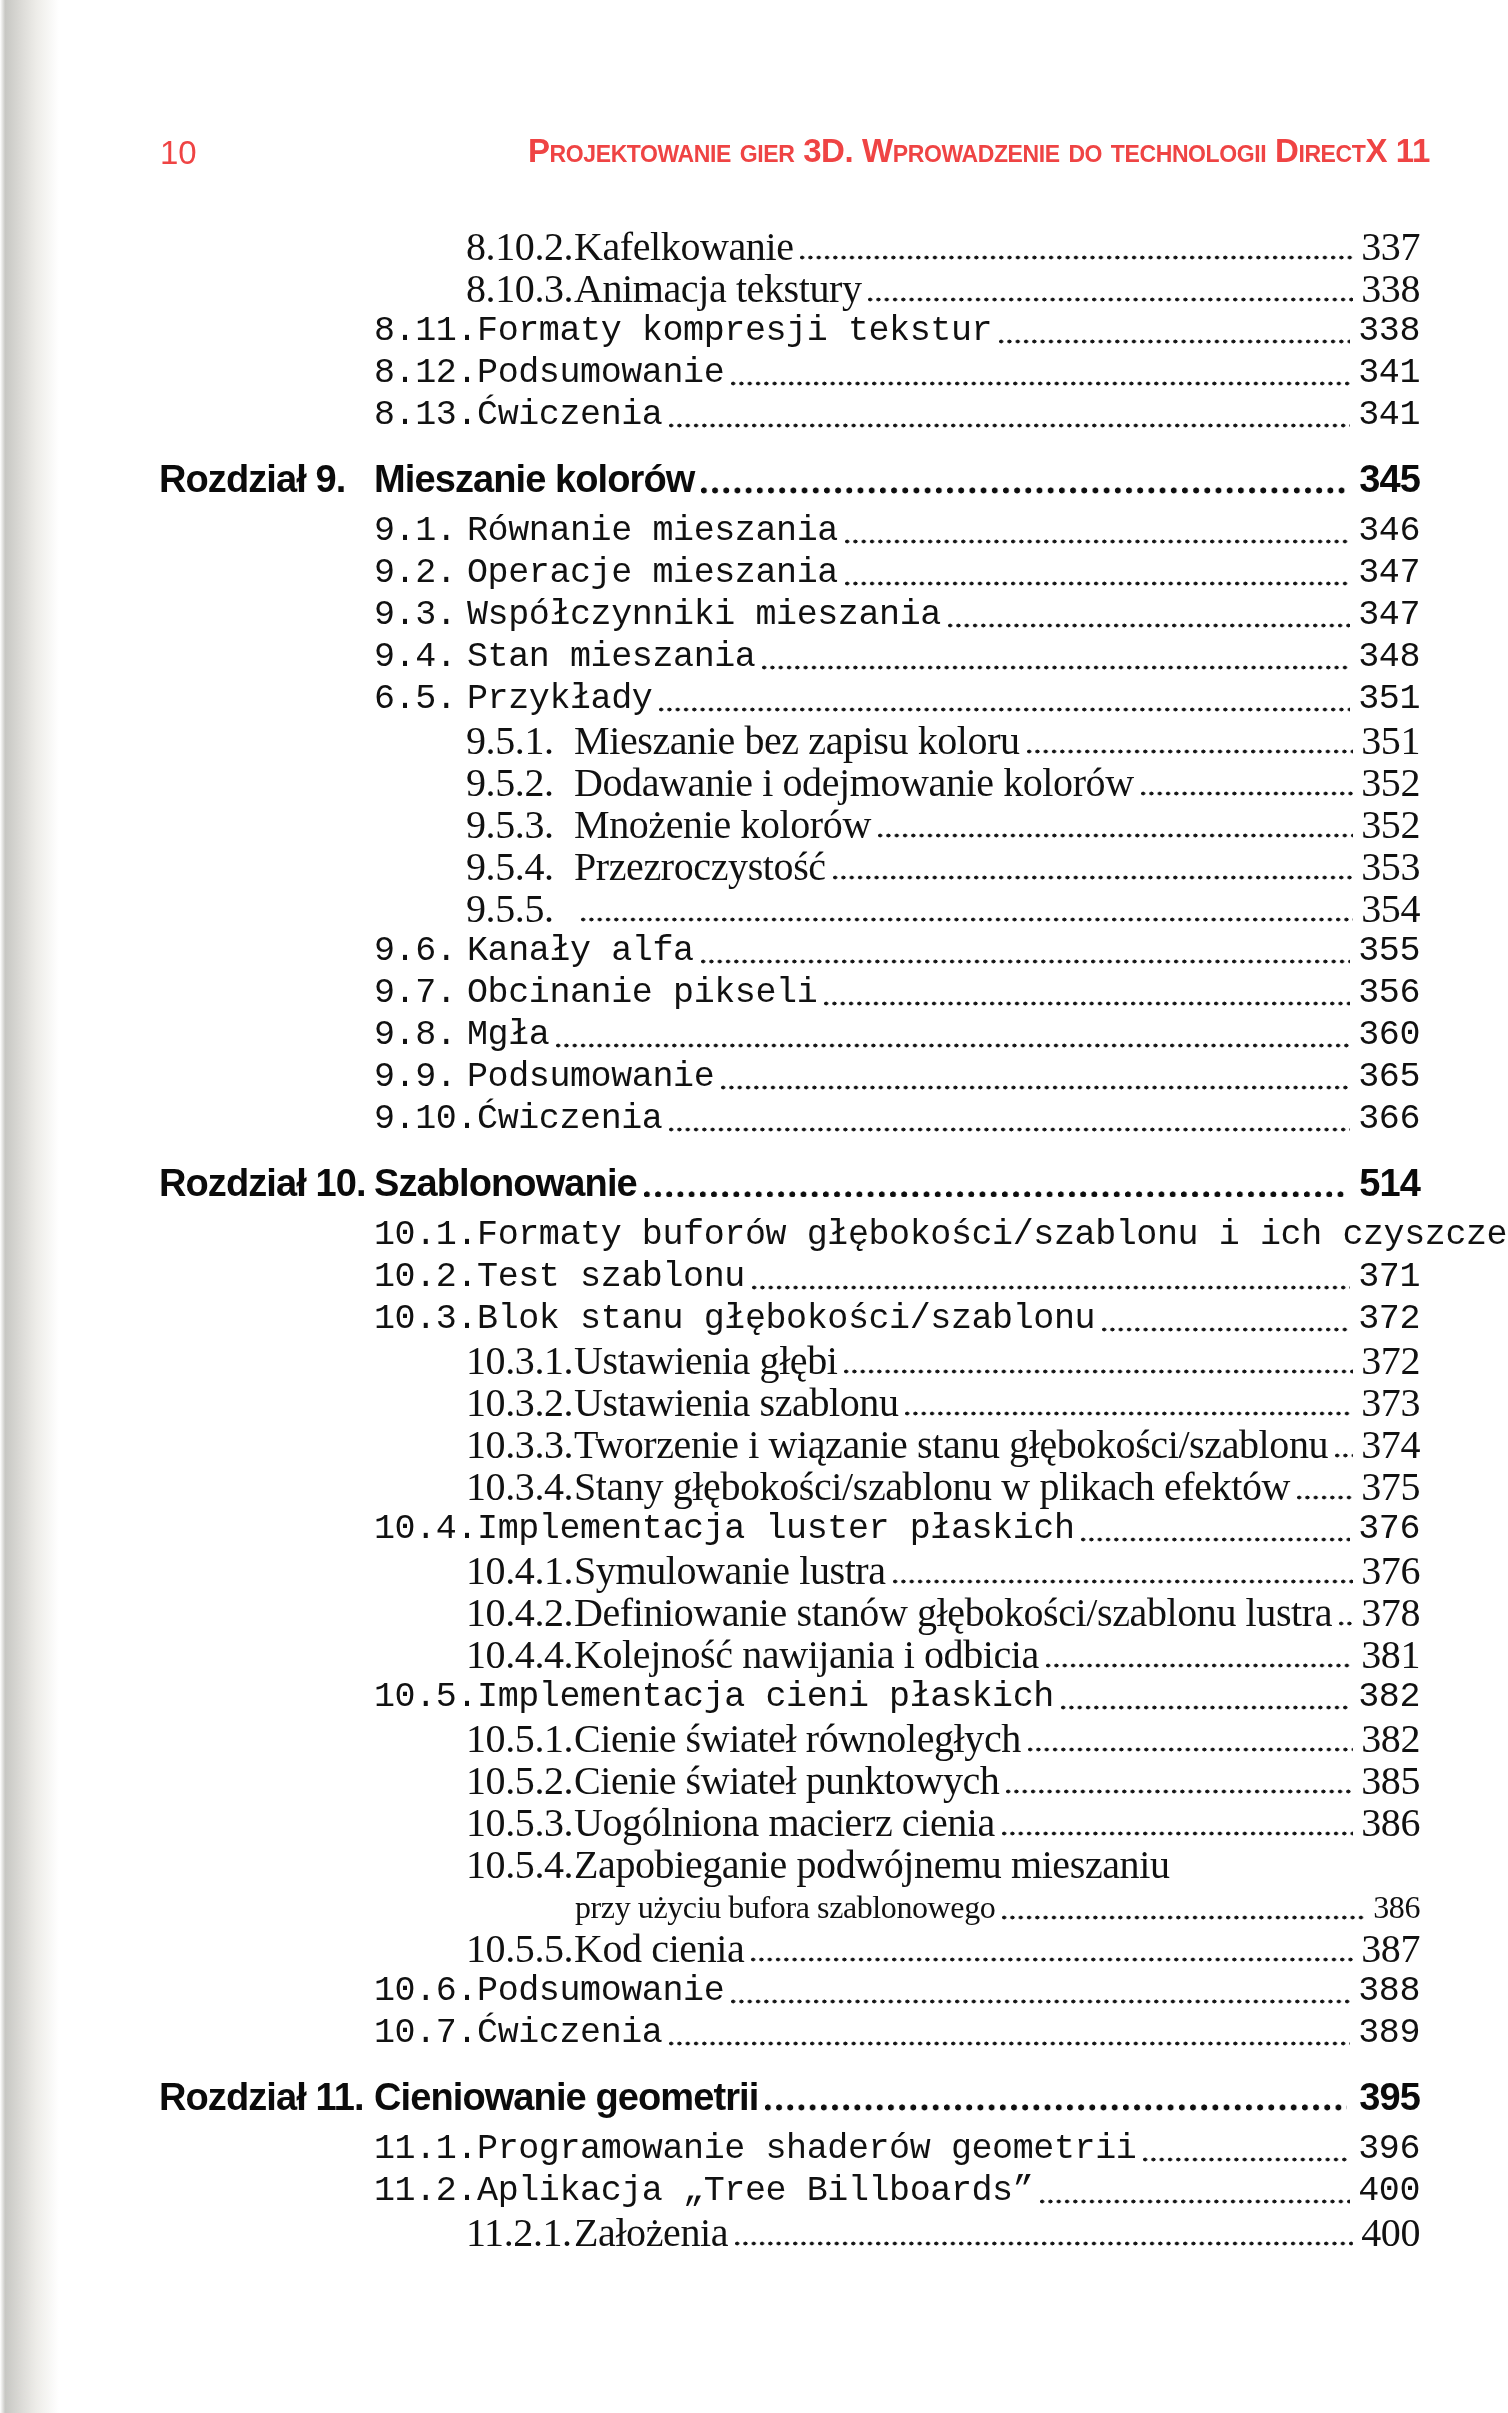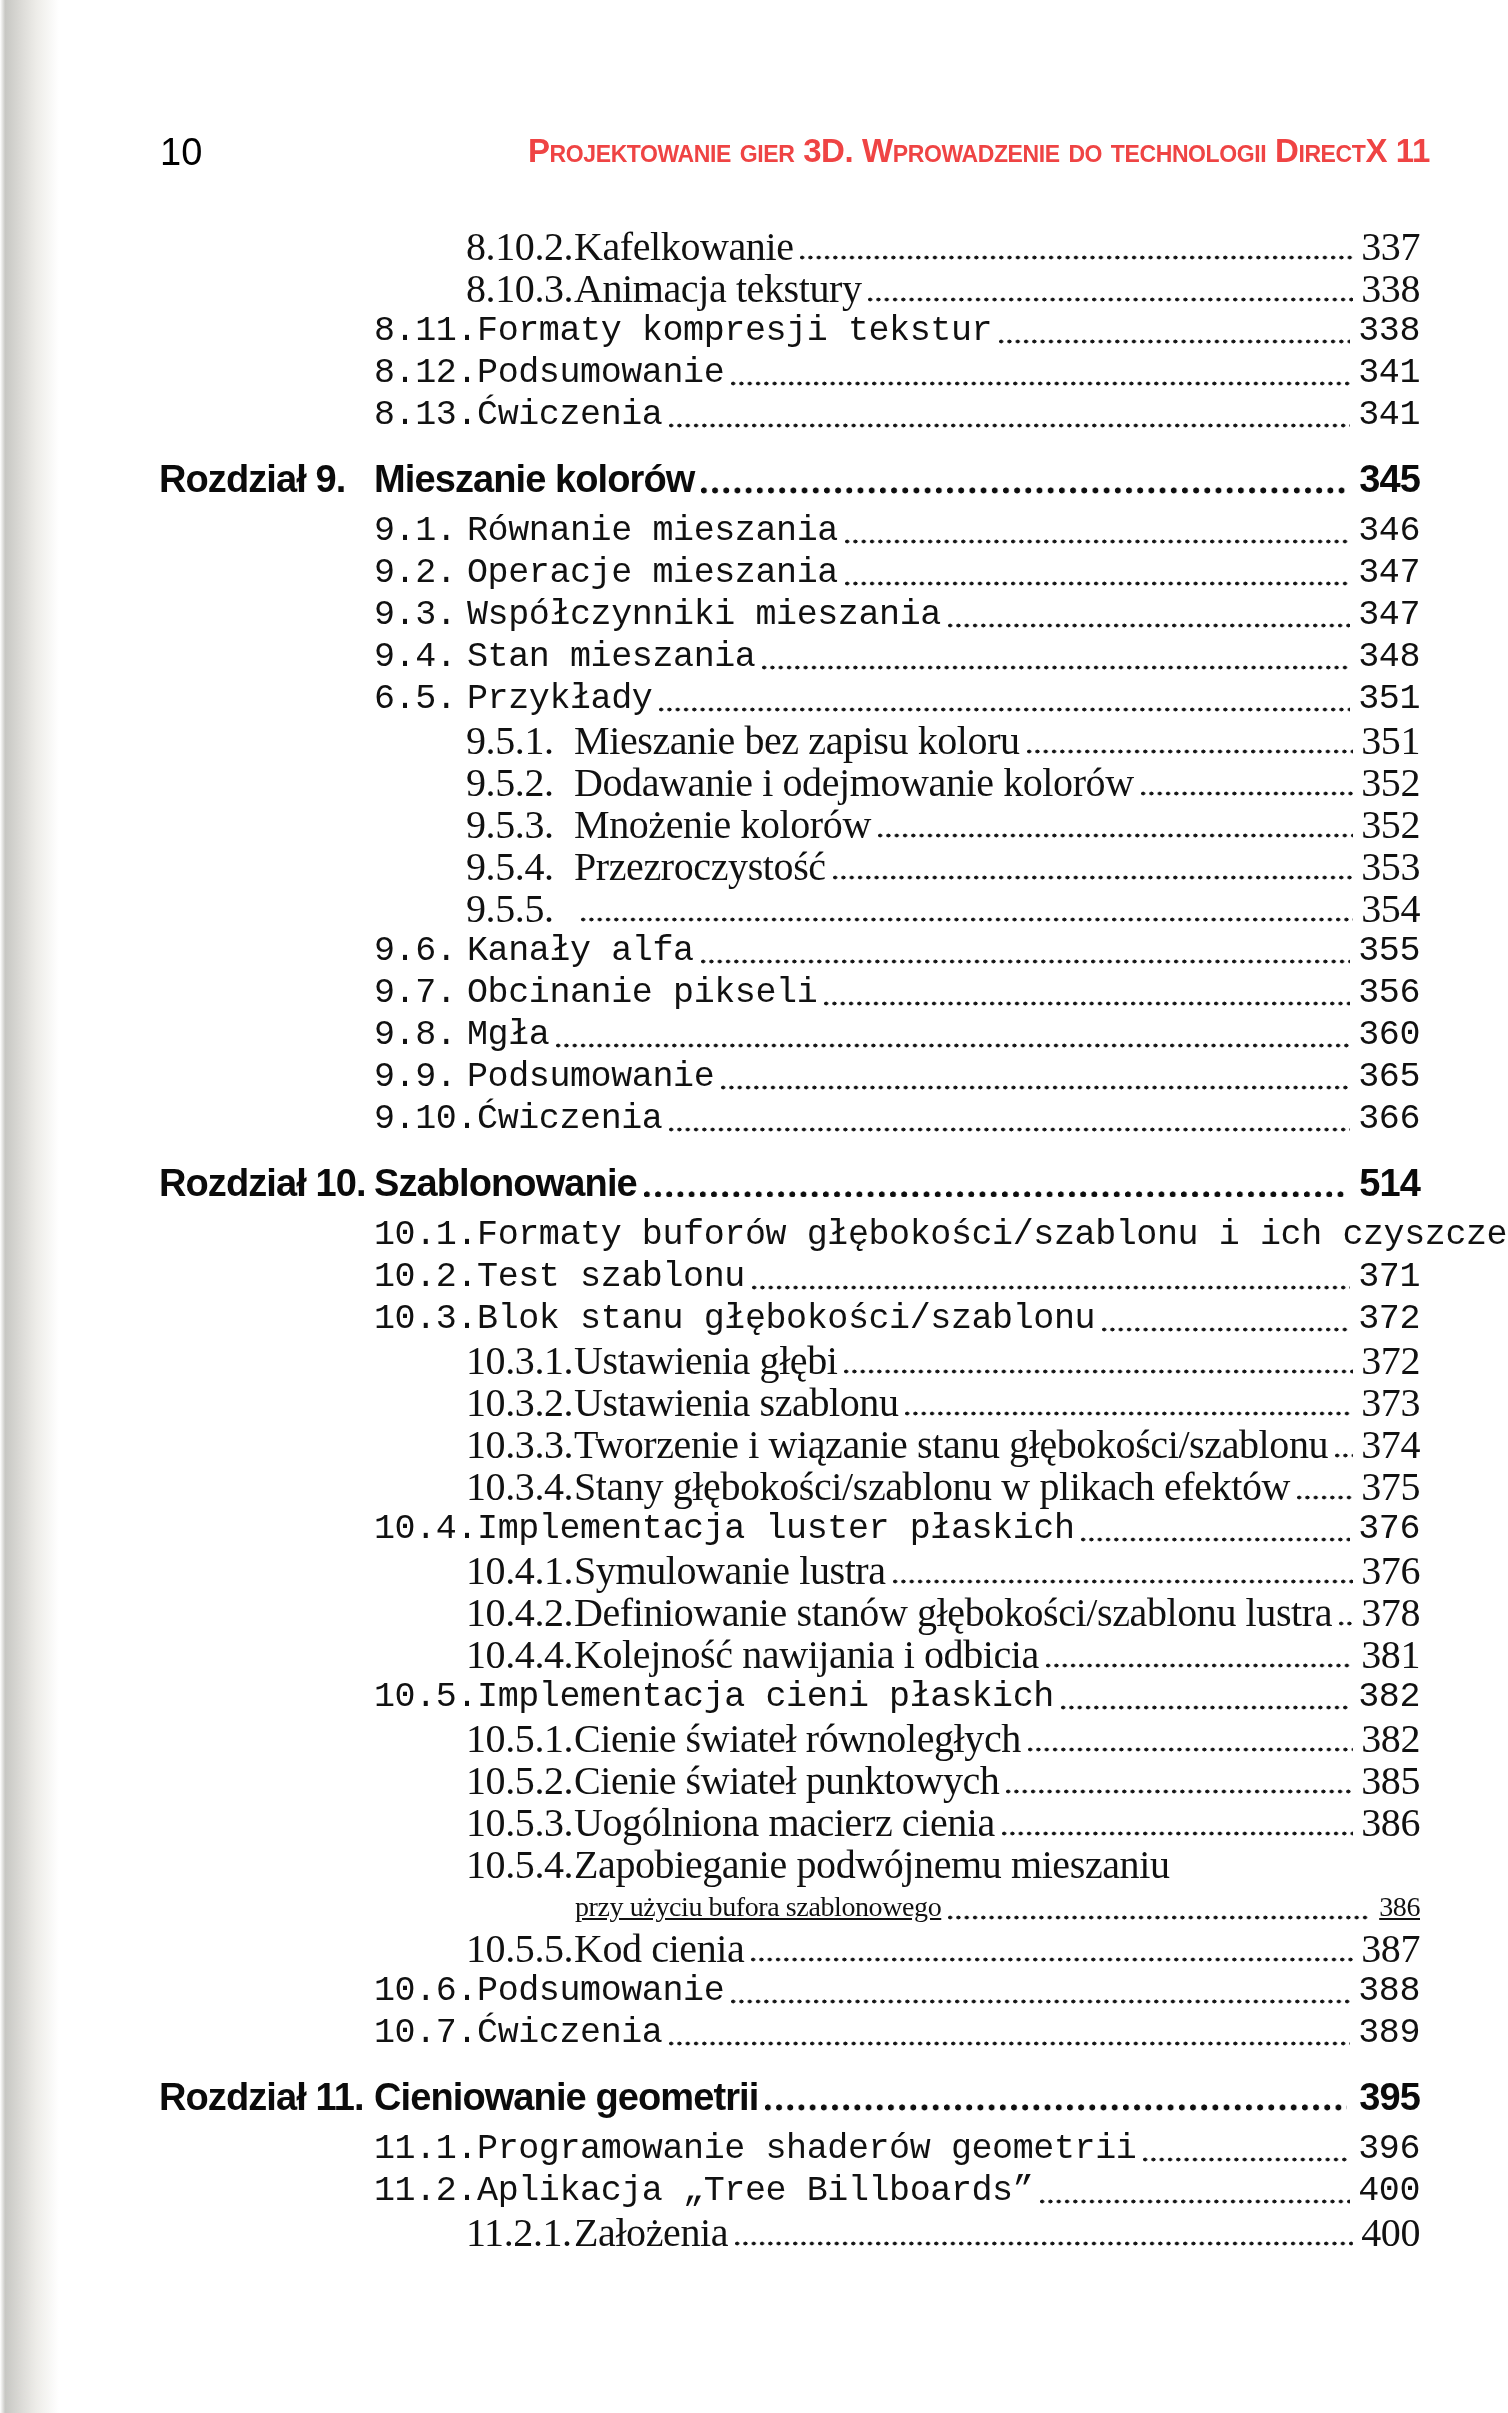--- a/index.html
+++ b/index.html
@@ -12,21 +12,21 @@
     color:#111;
   }
   
   .scan-edge{
     position:absolute;left:0;top:0;bottom:0;width:60px;
     background:linear-gradient(to right,#ffffff 0px,#c7c7c3 5.2px,#d9d8d4 19px,#edecE8 36px,#ffffff 59px);
   }
   .page-number{
     position:absolute;left:160px;top:136px;
     font-family:"Liberation Sans", sans-serif;
-    font-size:38px;line-height:33px;color:#000000;
+    font-size:33px;line-height:33px;color:#ef4444;
   }
   .running-header{
     position:absolute;left:528px;top:132px;
     font-family:"Liberation Sans", sans-serif;
     font-weight:bold;font-variant:small-caps;
     font-size:33px;line-height:38px;letter-spacing:-0.4px;
     white-space:nowrap;color:#ef4444;
   }
   .toc{
     position:absolute;left:159px;top:226px;width:1261px;
@@ -42,21 +42,21 @@
     background-image:radial-gradient(circle at 2.2px 2.6px,#161616 1.8px,transparent 2.3px);
     background-size:8.3px 5.2px;background-repeat:repeat-x;
   }
   
   .row.sub1{padding-left:215px;font-size:35px;letter-spacing:-0.4px;font-family:Liberation Mono, monospace;}
   .row.sub1 .num{min-width:93px;}
   
   .row.sub2{padding-left:307px;font-size:40px;letter-spacing:-0.4px;}
   .row.sub2 .num{min-width:108px;}
   
-  .row.cont{padding-left:416px;font-size:28px;letter-spacing:-0.4px;text-decoration:underline;}
+  .row.cont{padding-left:416px;font-size:32px;letter-spacing:-0.4px;}
   
   .row.chapter{
     height:48px;margin-top:19px;margin-bottom:6.9px;
     font-family:"Liberation Sans", sans-serif;font-weight:bold;
     font-size:38px;letter-spacing:-0.9px;color:#0b0b0b;
   }
   .row.chapter > span{line-height:48px;}
   .row.chapter .num{min-width:215px;}
   .row.chapter .leader{margin:0 6.9px;}
   .row.chapter .leader::after{

